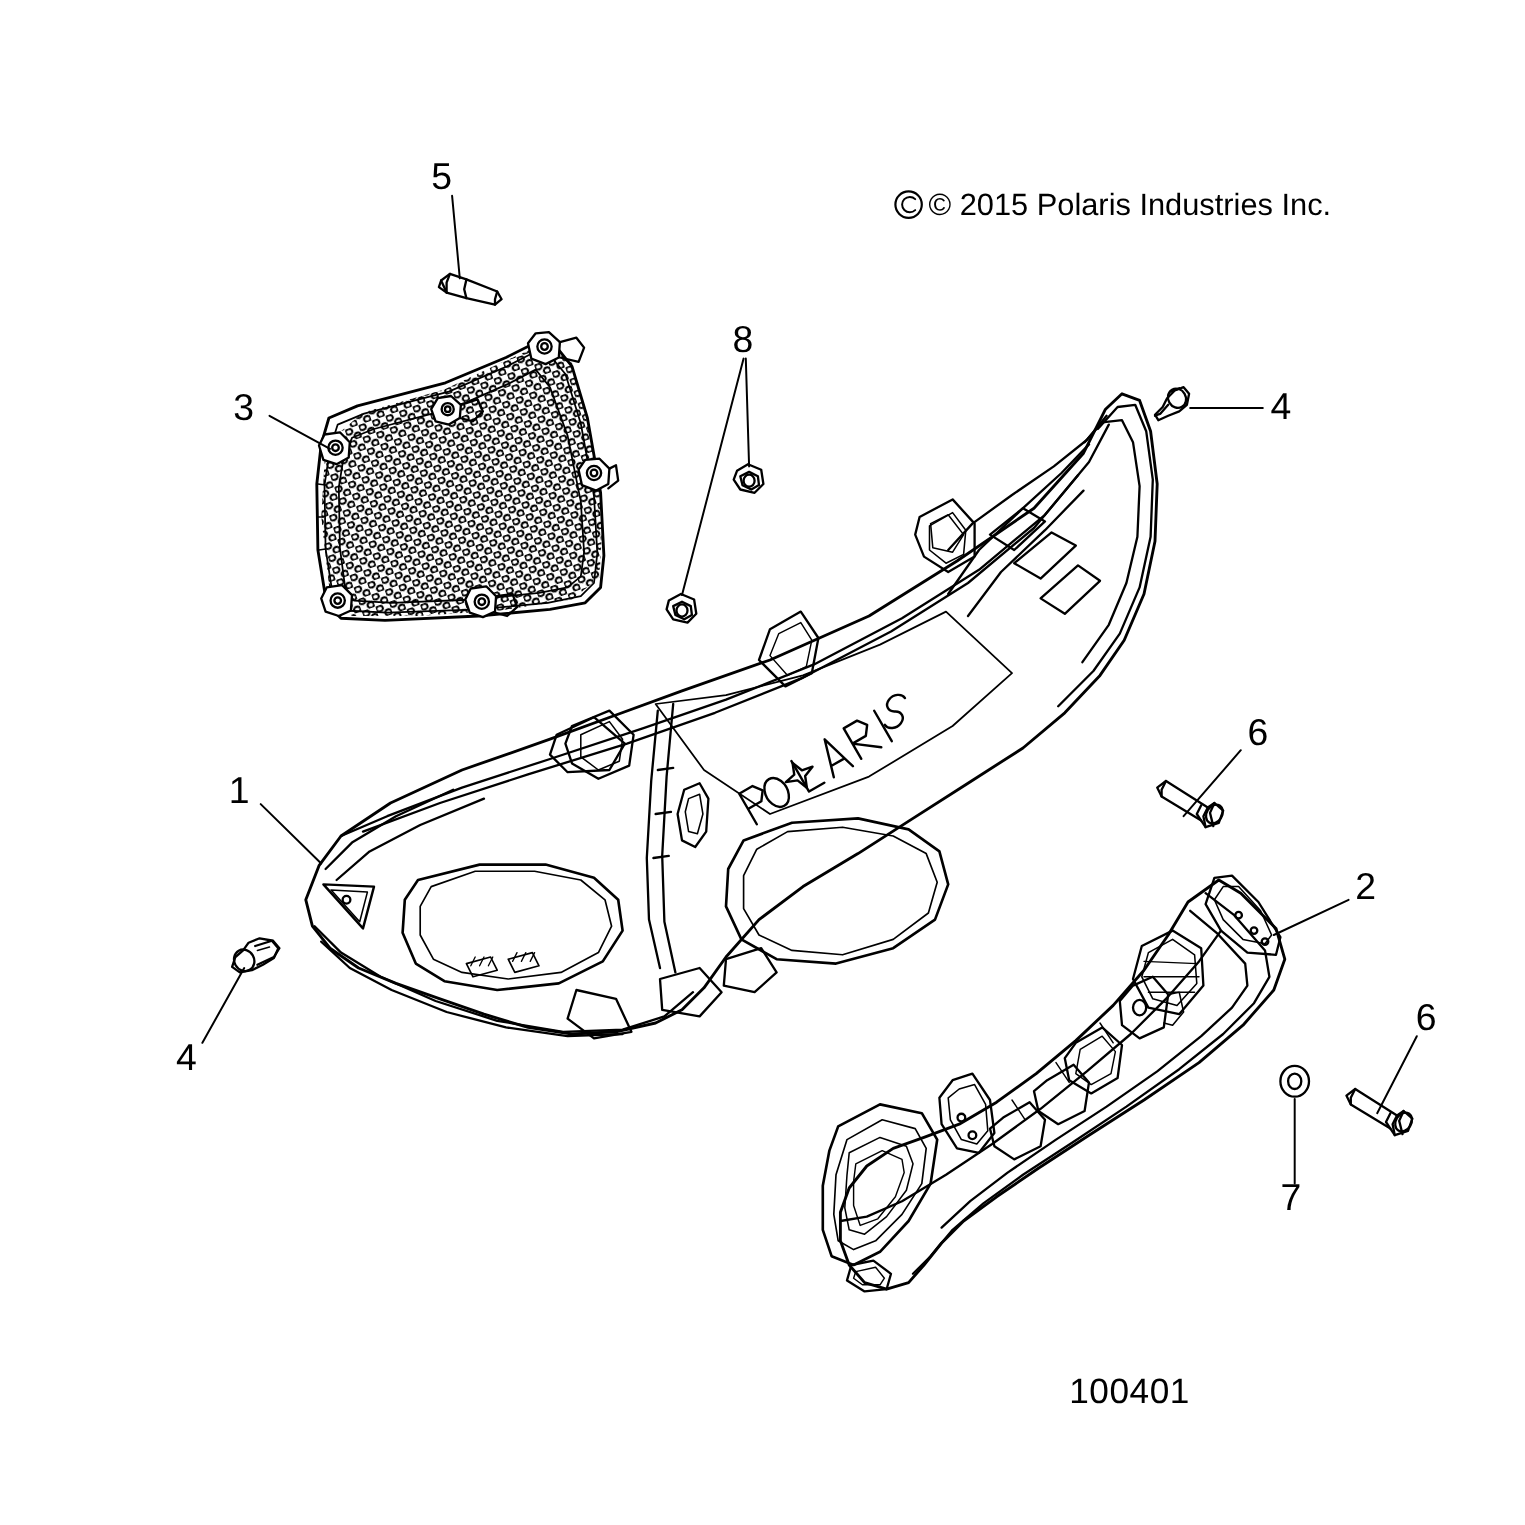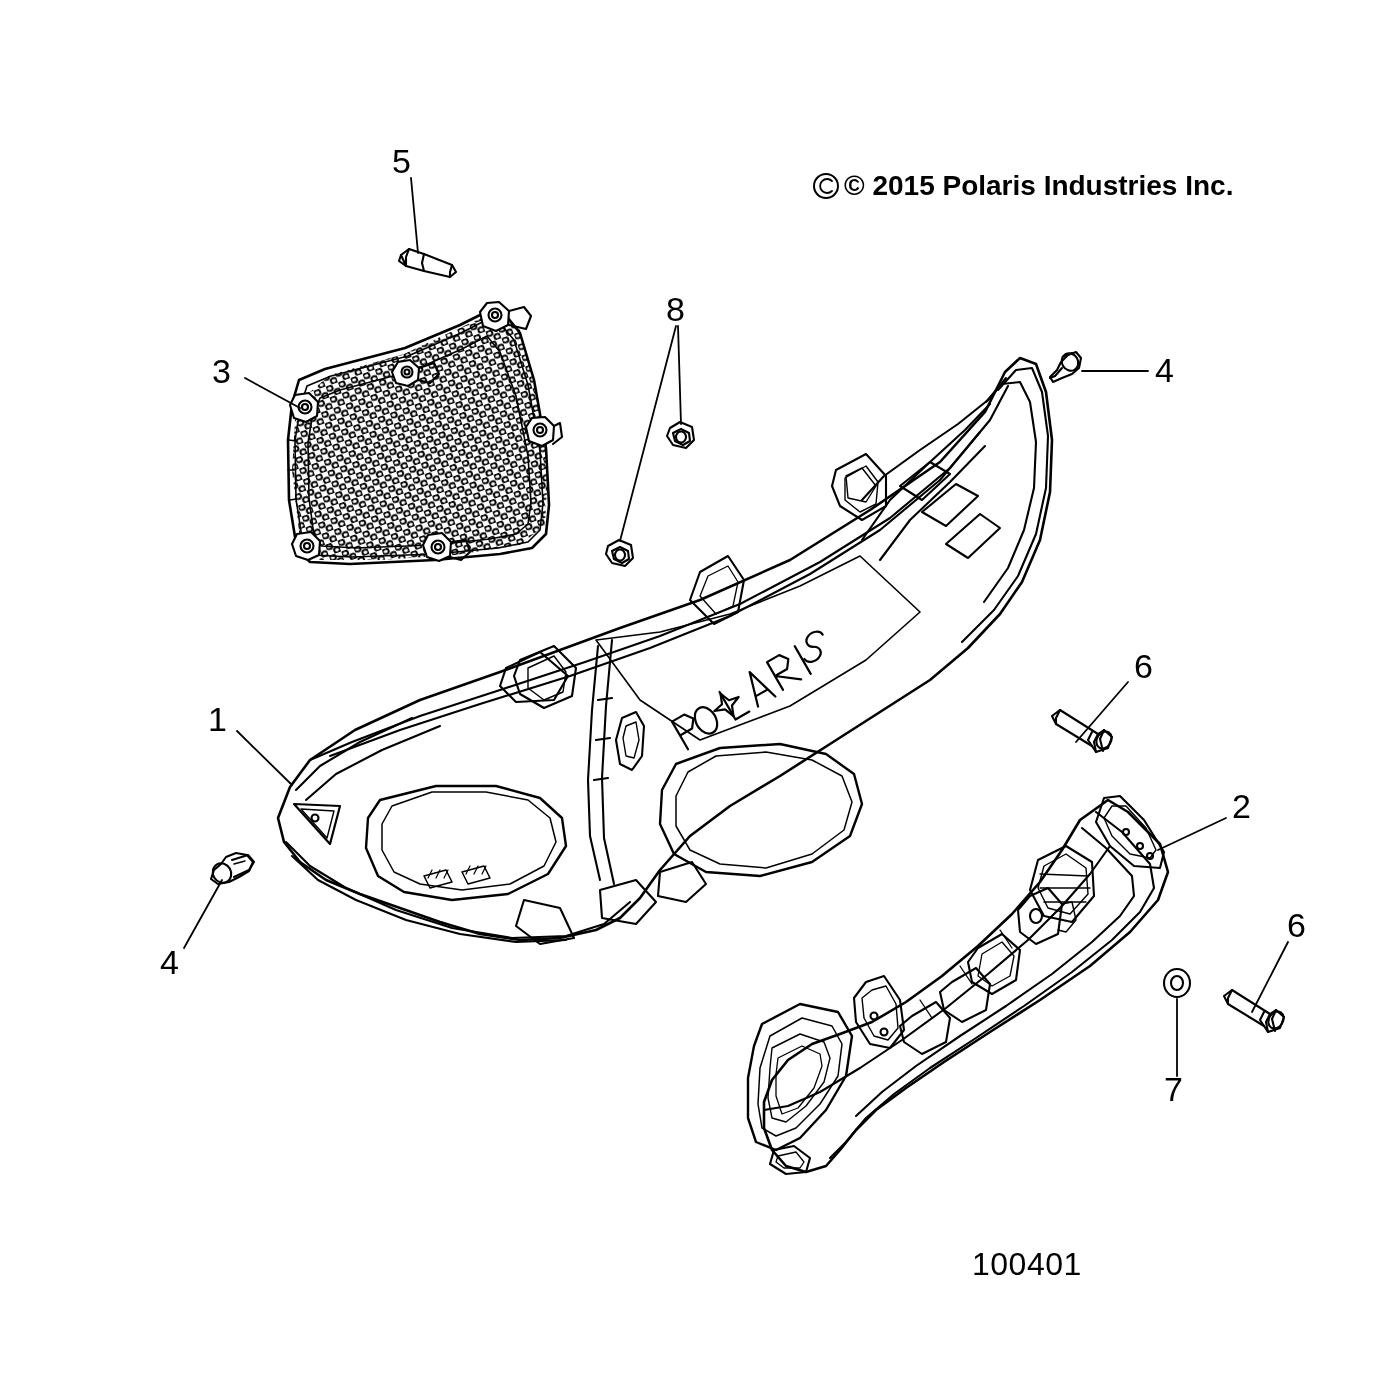--- a/index.html
+++ b/index.html
@@ -29,21 +29,20 @@
     white-space: nowrap;
     user-select: none;
   }
   .callout {
     font-size: 34px;
     line-height: 34px;
   }
   #copyright {
     font-size: 28px;
     line-height: 28px;
-    font-weight: bold;
   }
   #drawing-number {
     font-size: 32px;
     line-height: 32px;
     letter-spacing: 0.5px;
     text-align: center;
   }
 </style>
 </head>
 <body>

